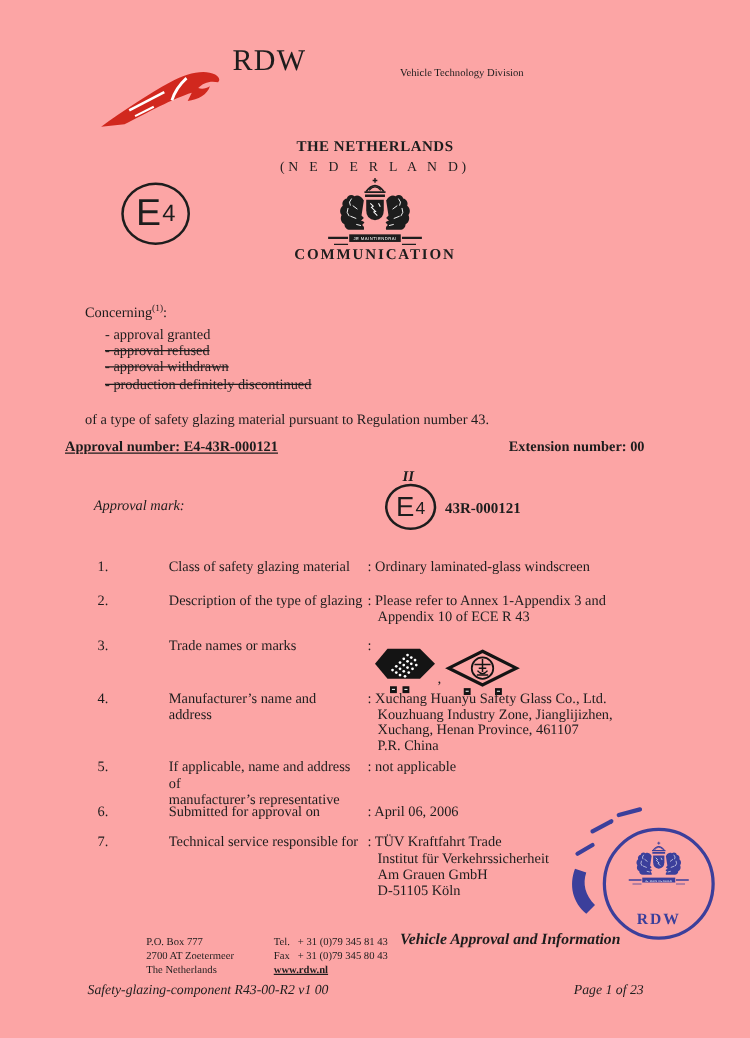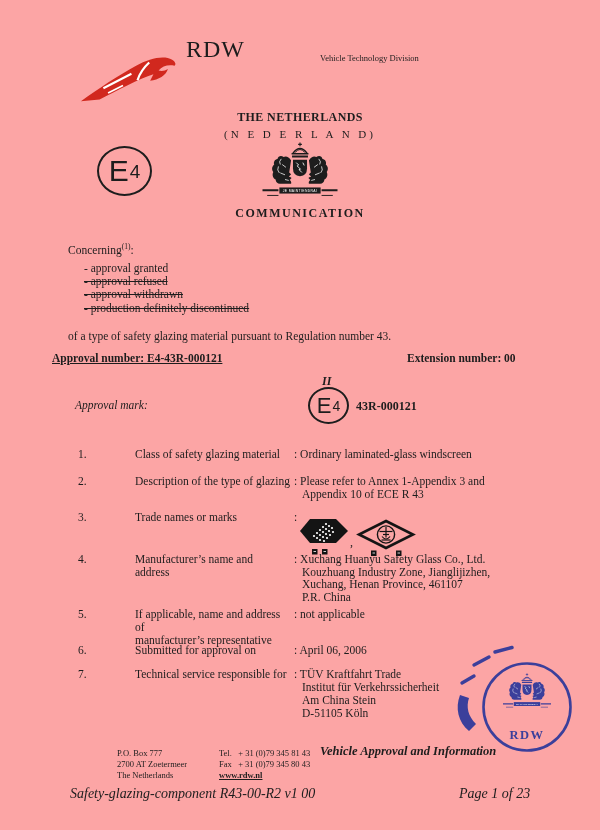--- a/index.html
+++ b/index.html
@@ -41,21 +41,21 @@
   .item-row { position:absolute; left:0; width:600px; font-size:11.5px; }
   .item-num { position:absolute; left:78px; top:0; }
   .item-label { position:absolute; left:135px; top:0; width:155px; line-height:13px; }
   .item-value { position:absolute; left:294px; top:0; width:255px; line-height:13px; }
   .lh-tight { line-height:12.5px; }
   .cont { padding-left:8px; }
 
   .footer-small { font-size:8.5px; line-height:11px; }
   .tagline { font-size:12.5px; }
   .web { font-weight:bold; text-decoration:underline; }
-  .refline { font-size:14px; }
+  .refline { font-size:11px; }
 
   .stamp-svg { color:#3b3f9b; }
 </style>
 </head>
 <body>
 
 <svg width="0" height="0" style="position:absolute">
   <defs>
     <symbol id="coat" viewBox="0 0 100 64">
       <g fill="none" stroke="currentColor" stroke-width="1.5">
@@ -101,21 +101,21 @@
     </g>
   </svg>
   <div class="abs brand-text" style="left:186px; top:36px;">RDW</div>
   <div class="abs division-text" style="left:320px; top:53px;">Vehicle Technology Division</div>
 
   <div class="abs center country-title" style="top:110px;">THE NETHERLANDS</div>
   <div class="abs center country-sub" style="top:128px;">(N E D E R L A N D)</div>
   <svg class="abs" style="left:253px; top:142px; color:#1d1d1d;" width="94" height="60" viewBox="0 0 100 64">
     <use href="#coat"></use>
   </svg>
-  <div class="abs center doc-type" style="top:206px;">COMMUNICATION</div>
+  <div class="abs center doc-type" style="top:196px;">COMMUNICATION</div>
 
   <div class="e-badge e-badge-lg">
     <span class="e">E</span>
     <span class="four">4</span>
   </div>
 
   <div class="abs body-text" style="left:68px; top:242px;">
     <span>Concerning</span><span class="sup">(1)</span><span>:</span>
   </div>
   <div class="abs body-text options" style="left:84px; top:262px;">
@@ -245,21 +245,21 @@
   </div>
 
   <div class="item-row" style="top:668px;">
     <div class="item-num">7.</div>
     <div class="item-label">
       <div>Technical service responsible for</div>
     </div>
     <div class="item-value">
       <div>: TÜV Kraftfahrt Trade</div>
       <div class="cont">Institut für Verkehrssicherheit</div>
-      <div class="cont">Am China Stein</div>
+      <div class="cont">Am Grauen GmbH</div>
       <div class="cont">D-51105 Köln</div>
     </div>
   </div>
 
   <svg class="abs stamp-svg" style="left:438px; top:645px;" width="150" height="118" viewBox="0 0 150 118">
     <circle cx="89" cy="62" r="43.5" fill="none" stroke="currentColor" stroke-width="2.6"></circle>
     <use href="#coat" x="59" y="28" width="60" height="38.4"></use>
     <text x="89" y="94" text-anchor="middle" font-family="'Liberation Serif',serif" font-weight="bold" font-size="12.5" letter-spacing="1.5" fill="currentColor">RDW</text>
     <g stroke="currentColor" stroke-width="3.4" stroke-linecap="round" fill="none">
       <path d="M57,7 l17,-4.5"></path>

